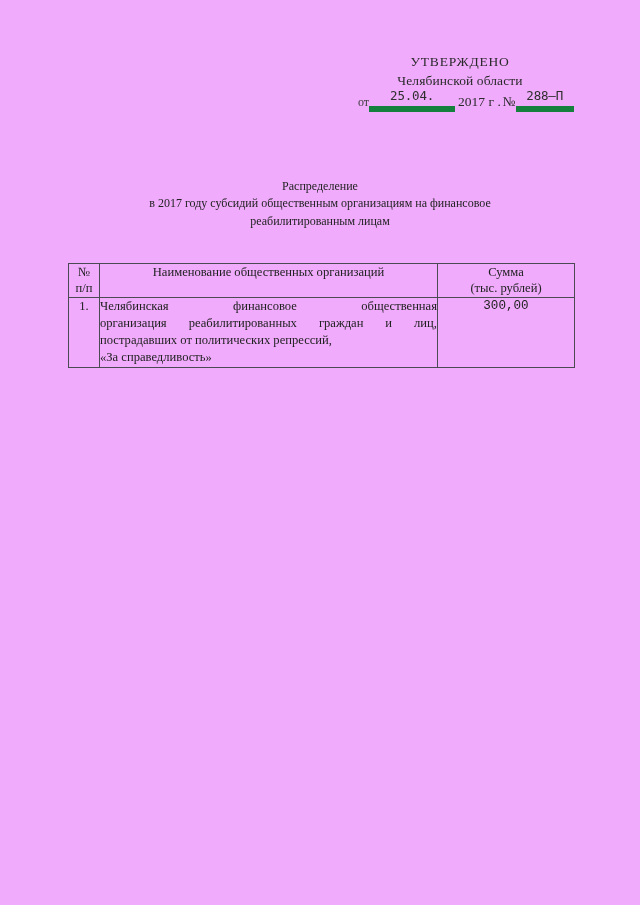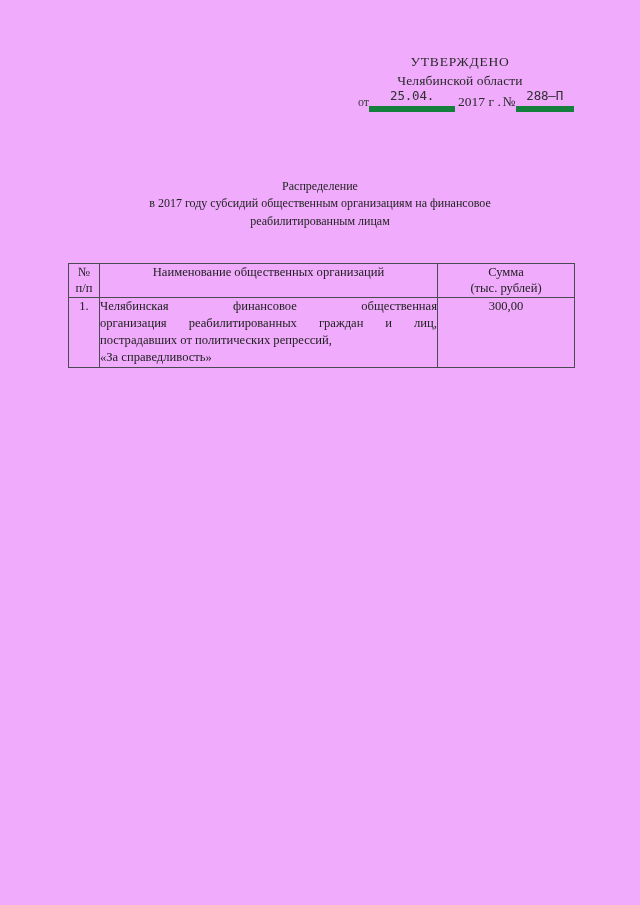--- a/index.html
+++ b/index.html
@@ -144,20 +144,21 @@
     text-align-last: justify;
     white-space: nowrap;
   }
   .cell-name .ln.last {
     text-align-last: left;
   }
   .cell-sum {
     text-align: center;
     padding: 4px 2px 2px;
     line-height: 1.35;
+    font-family: Liberation Mono, monospace;
   }
   .cell-total-label {
     text-align: center;
     padding: 3px 2px 3px;
     line-height: 1.35;
   }
   .row-total .cell-sum { padding-top: 3px; padding-bottom: 3px; }
 </style>
 </head>
 <body>

